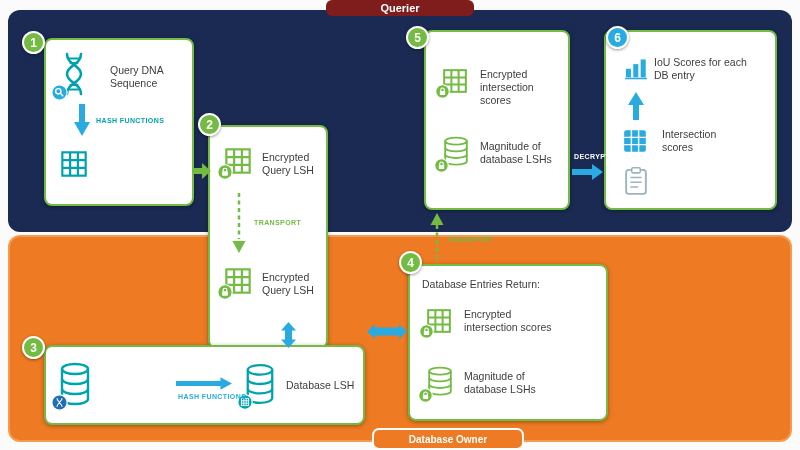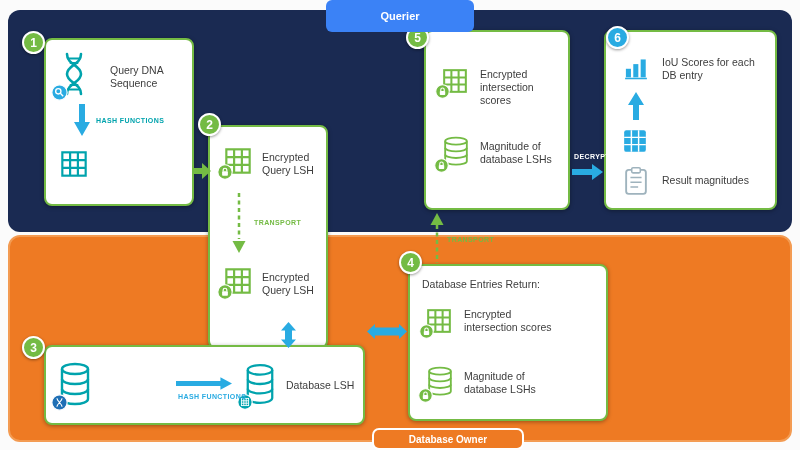--- a/index.html
+++ b/index.html
@@ -10,21 +10,21 @@
   }
   .zone { position:absolute; border-radius:12px; }
   .zone-navy   { left:8px; top:10px;  width:784px; height:222px; background:#1a2a52; }
   .zone-orange { left:8px; top:235px; width:784px; height:207px; background:#ee7a23; border:2px solid #f39b52; }
 
   .top-badge, .bottom-badge {
     position:absolute; left:50%; transform:translateX(-50%);
     display:flex; align-items:center; justify-content:center;
     color:#fff; font-weight:bold; z-index:9;
   }
-  .top-badge    { top:0;     width:148px; height:32px; background:#3b82f6; border-radius:6px; font-size:11px; }
+  .top-badge    { top:0;     width:148px; height:16px; background:#7f1d1d; border-radius:6px; font-size:11px; }
   .bottom-badge { top:430px; width:148px; height:18px; background:#ee7a23; border-radius:5px; font-size:10px; box-shadow:0 0 0 2px #ffffff;margin-left:48px; }
 
   .card {
     position:absolute; background:#ffffff; border:2px solid #74bb44;
     border-radius:8px; z-index:3; box-shadow:0 1px 4px rgba(0,0,0,.35);
   }
   .txt  { position:absolute; font-size:10.5px; line-height:1.25; color:#3d3d3d; }
   .mini { position:absolute; font-size:7px; font-weight:bold; letter-spacing:.4px; white-space:nowrap; z-index:5; }
   .icon { position:absolute; display:block; }
   .icw  { position:absolute; display:inline-block; }
@@ -229,40 +229,40 @@
     <span class="icw" style="left:16px;top:22px">
       <svg width="28" height="28" viewBox="0 0 36 36" class="c-blue">
         <g fill="currentColor">
           <rect x="5" y="19" width="6.5" height="11"></rect>
           <rect x="14.5" y="13" width="6.5" height="17"></rect>
           <rect x="24" y="7" width="6.5" height="23"></rect>
         </g>
         <path d="M4 31.5 H32" stroke="currentColor" stroke-width="2"></path>
       </svg>
     </span>
-    <span class="txt" style="left:56px;top:24px;width:106px">IoU Scores for each DB entry</span>
+    <span class="txt" style="left:48px;top:24px;width:106px">IoU Scores for each DB entry</span>
     <svg class="icon" style="left:22px;top:60px" width="16" height="28" viewBox="0 0 16 28">
       <path d="M8 0 L16 13 h-5 v15 H5 V13 H0 Z" fill="#29abe2"></path>
     </svg>
     <span class="icw" style="left:16px;top:96px">
       <svg width="26" height="26" viewBox="0 0 36 36">
         <rect x="3" y="3" width="30" height="30" rx="3" fill="#29abe2"></rect>
         <g stroke="#fff" stroke-width="2">
           <path d="M13 3 V33 M23 3 V33 M3 13 H33 M3 23 H33"></path>
         </g>
       </svg>
     </span>
+    <span class="txt" style="left:56px;top:96px;width:76px">Intersection scores</span>
     <span class="icw" style="left:18px;top:134px">
       <svg width="24" height="30" viewBox="0 0 28 34" class="c-gray">
         <rect x="2.5" y="4" width="23" height="28" rx="3" fill="none" stroke="currentColor" stroke-width="2.2"></rect>
         <rect x="9" y="1.5" width="10" height="6" rx="1.5" fill="#fff" stroke="currentColor" stroke-width="1.8"></rect>
         <path d="M7.5 13 h13 M7.5 18.5 h13 M7.5 24 h9" stroke="currentColor" stroke-width="1.8"></path>
       </svg>
     </span>
-    <span class="txt" style="left:56px;top:142px;width:110px">Result magnitudes</span>
   </div>
 
   <svg class="conn" style="left:193px;top:163px" width="18" height="16" viewBox="0 0 18 16">
     <path d="M0 5 h9 V0 l9 8 -9 8 v-5 H0 Z" fill="#74bb44"></path>
   </svg>
   <svg class="conn" style="left:280px;top:322px" width="17" height="26" viewBox="0 0 17 26">
     <path d="M8.5 0 L16 8.5 h-4 V17.5 h4 L8.5 26 L1 17.5 h4 V8.5 H1 Z" fill="#29abe2"></path>
   </svg>
   <svg class="conn" style="left:367px;top:323px" width="40" height="17" viewBox="0 0 40 17">
     <path d="M0 8.5 L8 1 v3.5 h24 V1 l8 7.5 -8 7.5 v-3.5 H8 V16 Z" fill="#29abe2"></path>

